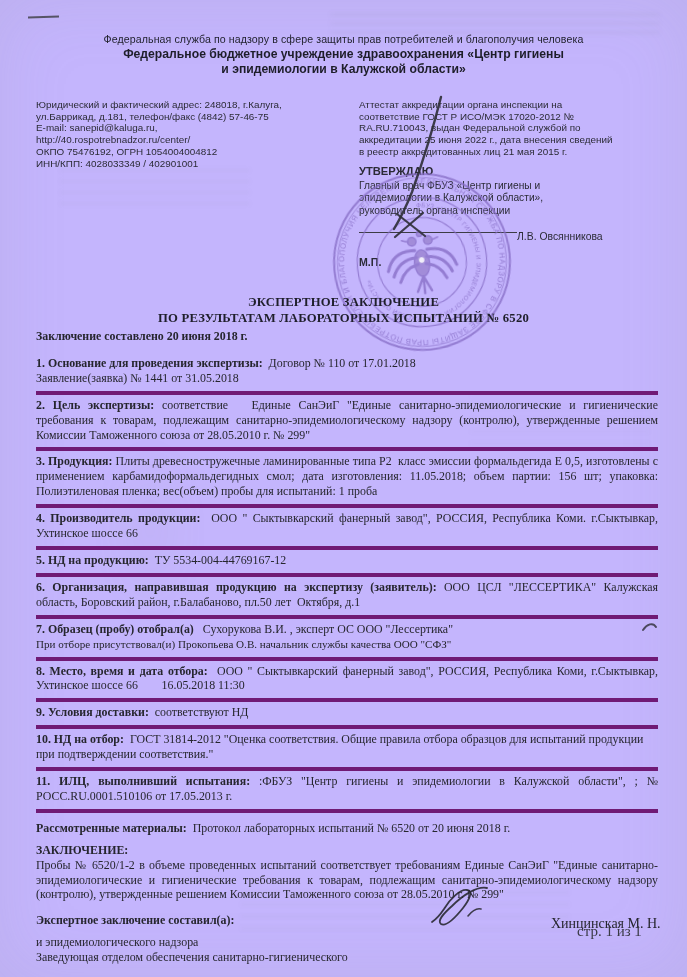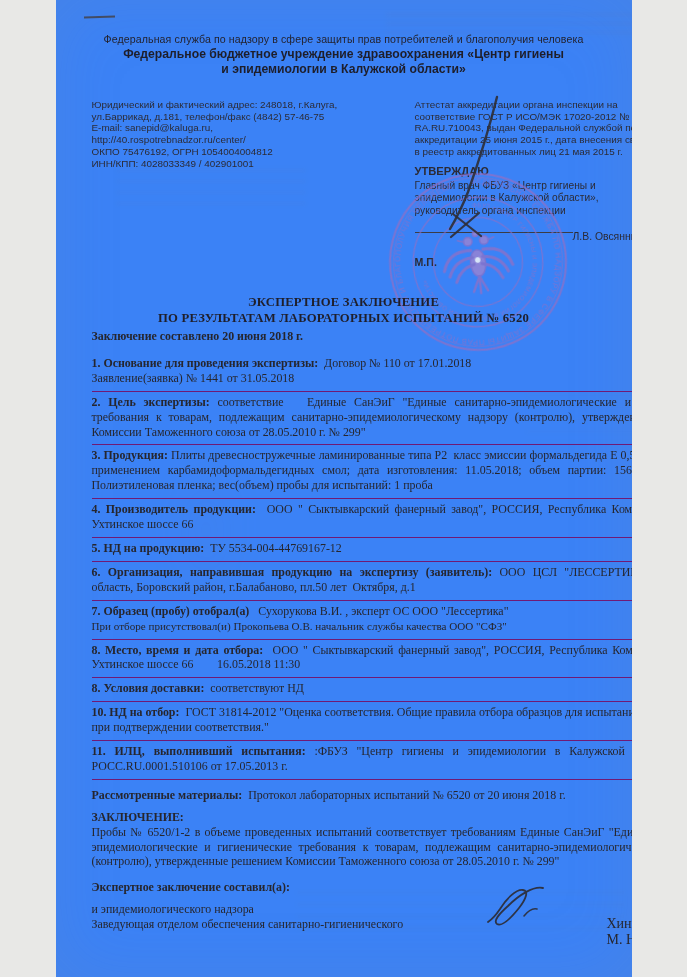--- a/index.html
+++ b/index.html
@@ -1,18 +1,18 @@
 <!DOCTYPE html>
 <html><head>
 <meta charset="utf-8">
 <style>
   html,body { margin:0; padding:0; background:#e8e8e6; }
   .page {
-    position:relative; width:576px; height:977px; margin:0 auto;
-    background:#3b82f6; overflow:hidden;
+    position:relative; width:687px; height:977px; margin:0 auto;
+    background:#c4b5fd; overflow:hidden;
     color:#26262e;
     font-family:"Liberation Serif", serif;
     box-shadow: inset 0 0 70px rgba(140,140,150,0.14);
   }
   .b { font-weight:bold; }
   .pw { white-space:pre-wrap; }
 
   
   .hdr { position:absolute; top:33px; left:0; right:0; text-align:center;
          font-family:"Liberation Sans", sans-serif; }
@@ -36,21 +36,21 @@
   .stamp-svg { position:absolute; left:331px; top:171px; width:182px; height:182px;
                opacity:0.82; filter:blur(0.4px); transform:rotate(-6deg); }
   .ink-svg { position:absolute; left:0; top:0; width:687px; height:977px; pointer-events:none; }
 
   
   .title { position:absolute; top:294px; left:0; right:0; text-align:center;
            font-weight:bold; font-size:12.7px; line-height:16px; color:#1f1f2b; letter-spacing:0.2px;}
   .body { position:absolute; top:327px; left:36px; width:622px;
           font-size:11.9px; line-height:14.9px; }
   .composed { margin:2px 0 9px; }
-  .sec { border-bottom:1px solid #701a75; padding:3px 0 5px; }
+  .sec { border-bottom:4px solid #701a75; padding:3px 0 5px; }
   .jt { text-align:justify; }
   .l2 { }
   .sm { font-size:11.1px; }
   .mat { padding:8px 0 0; }
   .concl-h { font-weight:bold; padding-top:7px; }
   .concl-t { text-align:justify; }
   .composer-label { font-weight:bold; padding-top:11px; }
   .roles { margin-top:7px; width:430px; }
 
   .name2 { position:absolute; top:897px; left:551px; font-size:14px;margin-top:19px; }
@@ -90,21 +90,21 @@
     <div>E-mail: sanepid@kaluga.ru,</div>
     <div>http://40.rospotrebnadzor.ru/center/</div>
     <div>ОКПО  75476192, ОГРН 1054004004812</div>
     <div>ИНН/КПП: 4028033349 / 402901001</div>
   </div>
 
   <div class="accr">
     <div>Аттестат аккредитации органа инспекции на</div>
     <div>соответствие ГОСТ Р ИСО/МЭК 17020-2012 №</div>
     <div>RA.RU.710043, выдан Федеральной службой по</div>
-    <div>аккредитации 25 июня 2015 г.,  дата внесения сведений</div>
+    <div>аккредитации 25 июня 2022 г.,  дата внесения сведений</div>
     <div>в реестр аккредитованных лиц  21 мая 2015 г.</div>
   </div>
 
   <div class="approve">
     <div class="approve-label">УТВЕРЖДАЮ</div>
     <div>Главный врач  ФБУЗ «Центр гигиены  и</div>
     <div>эпидемиологии в Калужской области»,</div>
     <div>руководитель органа инспекции</div>
     <div class="sigline">
       <span class="rule"></span>
@@ -197,21 +197,21 @@
     <div class="sec">
       <div><span class="b">7. Образец (пробу) отобрал(а)</span><span class="pw">   Сухорукова В.И. , эксперт ОС ООО "Лессертика"</span></div>
       <div class="l2 sm">При отборе присутствовал(и) Прокопьева О.В. начальник  службы качества ООО "СФЗ"</div>
     </div>
 
     <div class="sec">
       <div class="jt"><span class="b">8. Место, время  и дата отбора:</span><span class="pw">  ООО " Сыктывкарский фанерный завод", РОССИЯ, Республика Коми, г.Сыктывкар, Ухтинское шоссе 66        16.05.2018 11:30</span></div>
     </div>
 
     <div class="sec">
-      <div><span class="b">8.  Условия доставки:</span><span class="pw">  соответствуют НД</span></div>
+      <div><span class="b">9.  Условия доставки:</span><span class="pw">  соответствуют НД</span></div>
     </div>
 
     <div class="sec">
       <div><span class="b">10. НД на отбор:</span><span class="pw">  ГОСТ 31814-2012 "Оценка соответствия. Общие правила отбора образцов для испытаний продукции при подтверждении соответствия."</span></div>
     </div>
 
     <div class="sec">
       <div class="jt"><span class="b">11. ИЛЦ, выполнивший испытания:</span><span class="pw"> :ФБУЗ "Центр гигиены и эпидемиологии в Калужской области", ; № РОСС.RU.0001.510106 от 17.05.2013 г.</span></div>
     </div>
 

